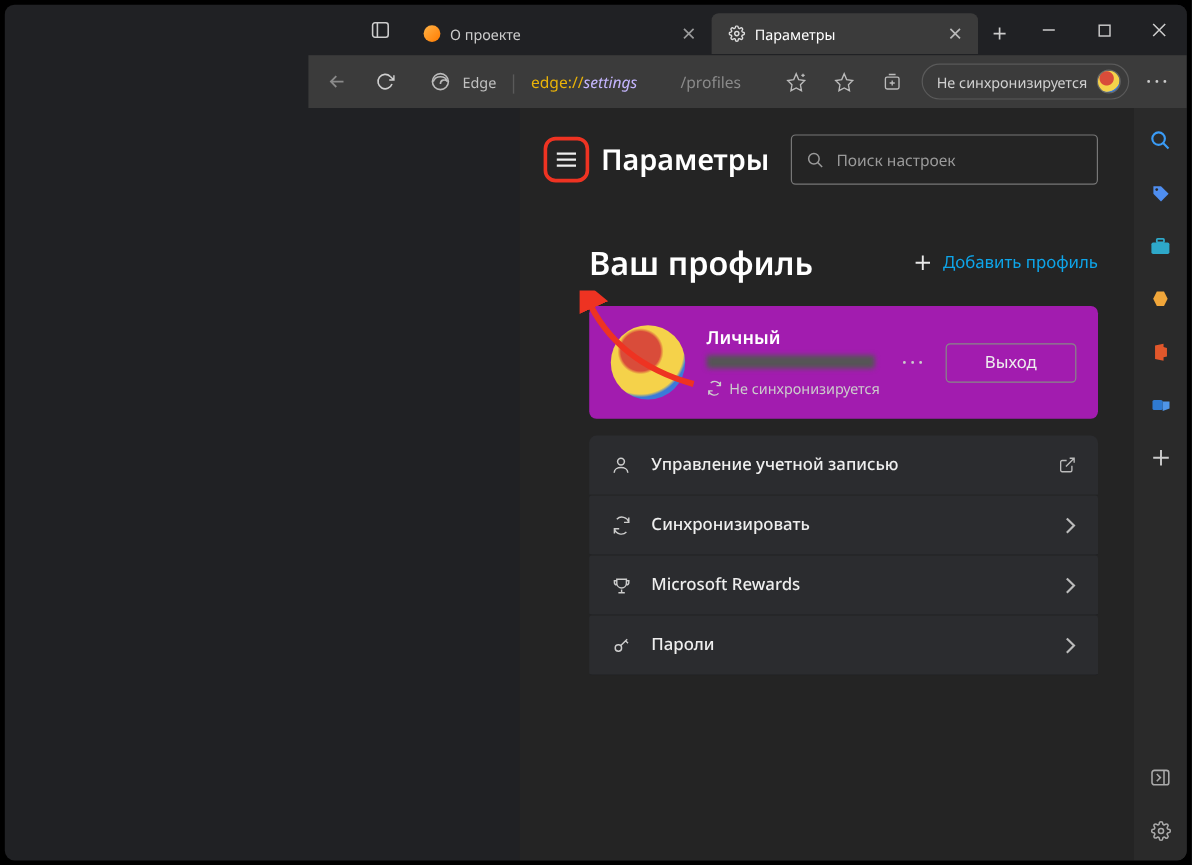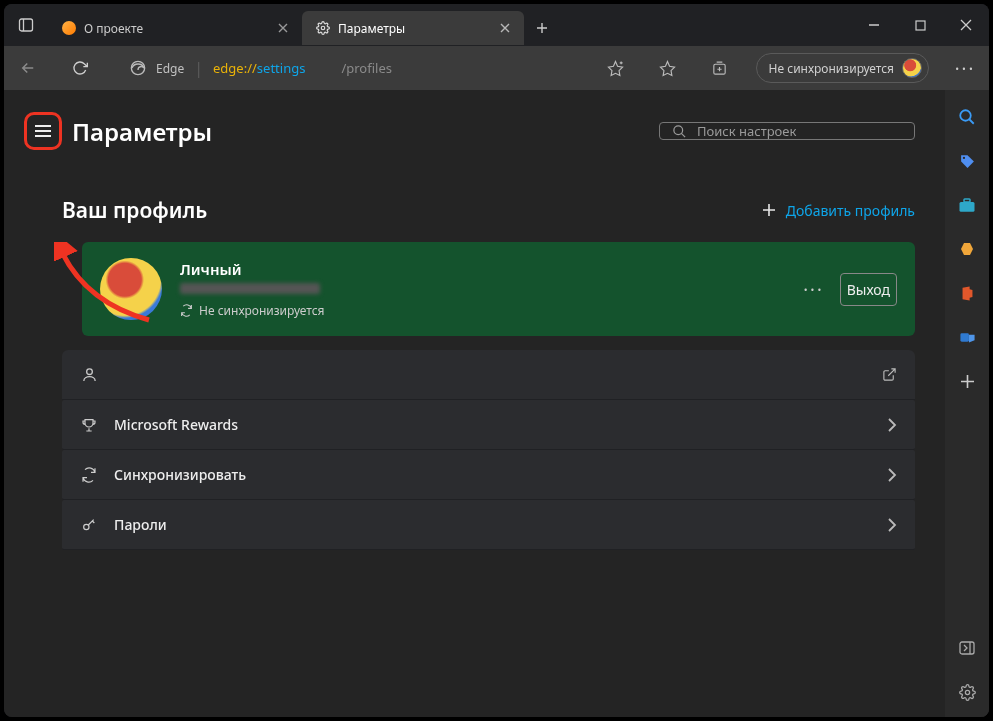--- a/index.html
+++ b/index.html
@@ -1,70 +1,70 @@
 <!DOCTYPE html>
 <html><head>
 <meta charset="utf-8">
 <style>
 * { box-sizing: border-box; margin: 0; padding: 0; font-family: "Segoe UI", system-ui, sans-serif; }
 body { background: #000; width: 993px; height: 721px; overflow: hidden; position: relative; }
-.window { position: absolute; inset: 4px; background: #202124; border-radius: 8px; display: flex; flex-direction: column; overflow: hidden; }
+.window { position: absolute; inset: 4px; background: #202124; border-radius: 8px; display: flex; flex-direction: column; overflow: hidden; align-items: flex-end; }
 
 
 .titlebar { display: flex; align-items: center; height: 42px; background: #202124; color: #ccc; }
 .tabstrip-icon { width: 44px; display:flex; align-items:center; justify-content:center; }
 .tab { display: flex; align-items: center; gap: 8px; height: 34px; padding: 0 14px; font-size: 12px; border-radius: 6px 6px 0 0; margin-top: 6px; cursor: pointer; }
 .tab.inactive { color: #ccc; width: 254px; }
 .tab.active { background: #3b3b3b; color: #fff; width: 222px; }
 .tab .close { margin-left: auto; opacity: .7; }
 .newtab { width: 36px; display:flex; justify-content:center; color:#ccc; margin-top:6px; cursor:pointer; }
 .wincontrols { margin-left: auto; display: flex; }
 .wincontrols div { width: 46px; height: 42px; display:flex; align-items:center; justify-content:center; color: #ccc; cursor:pointer; }
 
 
-.toolbar { display: flex; align-items: center; height: 44px; background: #3b3b3b; padding: 0 8px; gap: 20px; }
+.toolbar { display: flex; align-items: center; height: 44px; background: #3b3b3b; padding: 0 8px; gap: 8px; }
 .toolbtn { width: 32px; height: 32px; display:flex; align-items:center; justify-content:center; color:#bfbfbf; border-radius:4px; cursor:pointer; }
 .addrwrap { display:flex; align-items:center; gap:10px; height:32px; padding: 0 14px; flex:0; }
 .addrlabel { color:#c0c0c0; font-size:12px; }
 .addr { color:#8a8a8a; font-size:13px; }
 .addr .p1 { color:#eab308; }
-.addr .p2 { color:#0ea5e9; }
+.addr .p2 { color:#c4b5fd;font-style:italic; }
 .addr .p3 { color:#8a8a8a;margin-left:36px; }
 .spacer { flex:1; }
 .pill { display:flex; align-items:center; gap:8px; height:30px; padding:0 6px 0 12px; border:1px solid #5a5a5a; border-radius:15px; color:#d0d0d0; font-size:12px; cursor:pointer; }
 .avatar { width:20px; height:20px; border-radius:50%; background: radial-gradient(circle at 40% 35%, #d94c3a 0 35%, #f5d24a 40% 68%, #3a7ad9 72% 100%); border:1px solid #666; }
 
 
 .bodyarea { flex:1; display:flex; background:#242424; overflow:hidden; }
 .content { flex:1; overflow:hidden; position:relative; }
 .sidebaricons { width:44px; background:#2a2a2a; display:flex; flex-direction:column; align-items:center; padding-top:16px; gap:22px; }
 .sidebaricons .ic { width:22px; height:22px; display:flex; align-items:center; justify-content:center; cursor:pointer; }
 .sidebaricons .bottom { margin-top:auto; }
 .sidebaricons .bottom .ic:last-child { margin-bottom:14px; }
 
 
 .settings-head { display:flex; align-items:center; padding: 22px 30px 10px 20px; gap:6px; }
 .hamburger-wrap { width:38px; height:38px; border:3px solid #e32; border-radius:10px; display:flex; align-items:center; justify-content:center; cursor:pointer; }
 .page-title { color:#fff; font-size:24px; font-weight:600; margin-left:4px; }
-.searchbox { margin-left:auto; display:flex; align-items:center; gap:10px; width:256px; height:18px; border:1px solid #777; border-radius:4px; padding:0 12px; color:#9a9a9a; font-size:13px; cursor:text; }
+.searchbox { margin-left:auto; display:flex; align-items:center; gap:10px; width:256px; height:42px; border:1px solid #777; border-radius:4px; padding:0 12px; color:#9a9a9a; font-size:13px; cursor:text; }
 
 .section { padding: 10px 30px 0 58px; }
 .section-head { display:flex; align-items:center; margin: 26px 0 18px; }
-.section-title { color:#fff; font-size:21px; font-weight:600; }
+.section-title { color:#fff; font-size:27px; font-weight:600; }
 .addprofile { margin-left:auto; display:flex; align-items:center; gap:10px; color:#0ea5e9; font-size:14px; cursor:pointer; }
 
-.card { background:#14532d; border-radius:6px; padding:16px 18px; display:flex; align-items:center; gap:18px;margin-left:20px; }
+.card { background:#a21caf; border-radius:6px; padding:16px 18px; display:flex; align-items:center; gap:18px; }
 .bigavatar { width:62px; height:62px; border-radius:50%; background: radial-gradient(circle at 40% 35%, #d94c3a 0 30%, #f5d24a 35% 65%, #3a7ad9 70% 100%); }
 .profinfo { display:flex; flex-direction:column; gap:4px; }
 .profname { color:#fff; font-weight:600; font-size:15px; }
 .profemail { width:140px; height:11px; background:#555; border-radius:2px; filter:blur(2px); }
 .syncline { display:flex; align-items:center; gap:6px; color:#ccc; font-size:12px; margin-top:4px; }
 .card-actions { margin-left:auto; display:flex; align-items:center; gap:16px; }
 .dots { color:#ccc; font-size:18px; cursor:pointer; letter-spacing:2px; }
-.outbtn { border:1px solid #888; border-radius:4px; padding:6px 6px; color:#eee; font-size:14px; cursor:pointer; }
+.outbtn { border:1px solid #888; border-radius:4px; padding:6px 32px; color:#eee; font-size:14px; cursor:pointer; }
 
 .banner { background:#3a4655; color:#d7dde6; font-size:12.5px; padding:14px 18px; border-radius:4px; margin-top:10px; }
 
 .list { margin-top:14px; display:flex; flex-direction:column; }
 .row { display:flex; align-items:center; gap:16px; height:50px; padding:0 18px; background:#2b2c2f; border-bottom:1px solid #202124; cursor:pointer; border-radius: 2px;}
 .row:first-child { border-radius:6px 6px 0 0; }
 .row .ric { width:18px; color:#ccc; display:flex; justify-content:center; }
 .row .rlabel { color:#eee; font-size:14px; font-weight:500; }
 .row .rend { margin-left:auto; color:#bbb; }
 
@@ -236,46 +236,47 @@
 
 
         <div class="list">
           <div class="row">
             <span class="ric">
                 <svg width="17" height="17" viewBox="0 0 24 24" fill="none" stroke="#ccc" stroke-width="1.8">
                   <circle cx="12" cy="8" r="4"></circle>
                   <path d="M4 21c0-4 4-6 8-6s8 2 8 6"></path>
                 </svg>
               </span>
+            <span class="rlabel">Управление учетной записью</span>
             <span class="rend">
                 <svg width="15" height="15" viewBox="0 0 24 24" fill="none" stroke="#bbb" stroke-width="1.8">
                   <path d="M18 13v6a2 2 0 0 1-2 2H5a2 2 0 0 1-2-2V8a2 2 0 0 1 2-2h6 M15 3h6v6 M10 14L21 3"></path>
+                </svg>
+              </span>
+          </div>
+          <div class="row">
+            <span class="ric">
+                <svg width="16" height="16" viewBox="0 0 24 24" fill="none" stroke="#ccc" stroke-width="1.8">
+                  <path d="M21 2v6h-6 M3 22v-6h6 M21 8a9 9 0 0 0-15-4 M3 16a9 9 0 0 0 15 4"></path>
+                </svg>
+              </span>
+            <span class="rlabel">Синхронизировать</span>
+            <span class="rend">
+                <svg width="10" height="14" viewBox="0 0 10 14">
+                  <path d="M2 1 L8 7 L2 13" fill="none" stroke="#bbb" stroke-width="1.8"></path>
                 </svg>
               </span>
           </div>
           <div class="row">
             <span class="ric">
                 <svg width="16" height="16" viewBox="0 0 24 24" fill="none" stroke="#ccc" stroke-width="1.8">
                   <path d="M8 21h8 M12 17v4 M6 4h12v5a6 6 0 0 1-12 0V4z M6 6H3v2a3 3 0 0 0 3 3 M18 6h3v2a3 3 0 0 1-3 3"></path>
                 </svg>
               </span>
             <span class="rlabel">Microsoft Rewards</span>
-            <span class="rend">
-                <svg width="10" height="14" viewBox="0 0 10 14">
-                  <path d="M2 1 L8 7 L2 13" fill="none" stroke="#bbb" stroke-width="1.8"></path>
-                </svg>
-              </span>
-          </div>
-          <div class="row">
-            <span class="ric">
-                <svg width="16" height="16" viewBox="0 0 24 24" fill="none" stroke="#ccc" stroke-width="1.8">
-                  <path d="M21 2v6h-6 M3 22v-6h6 M21 8a9 9 0 0 0-15-4 M3 16a9 9 0 0 0 15 4"></path>
-                </svg>
-              </span>
-            <span class="rlabel">Синхронизировать</span>
             <span class="rend">
                 <svg width="10" height="14" viewBox="0 0 10 14">
                   <path d="M2 1 L8 7 L2 13" fill="none" stroke="#bbb" stroke-width="1.8"></path>
                 </svg>
               </span>
           </div>
           <div class="row">
             <span class="ric">
                 <svg width="16" height="16" viewBox="0 0 24 24" fill="none" stroke="#ccc" stroke-width="1.8">
                   <circle cx="8" cy="15" r="4"></circle>

